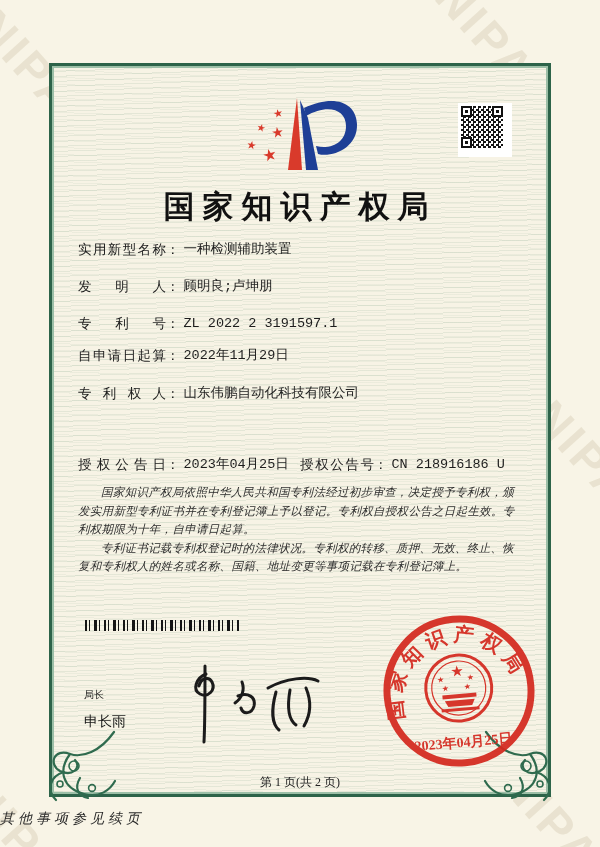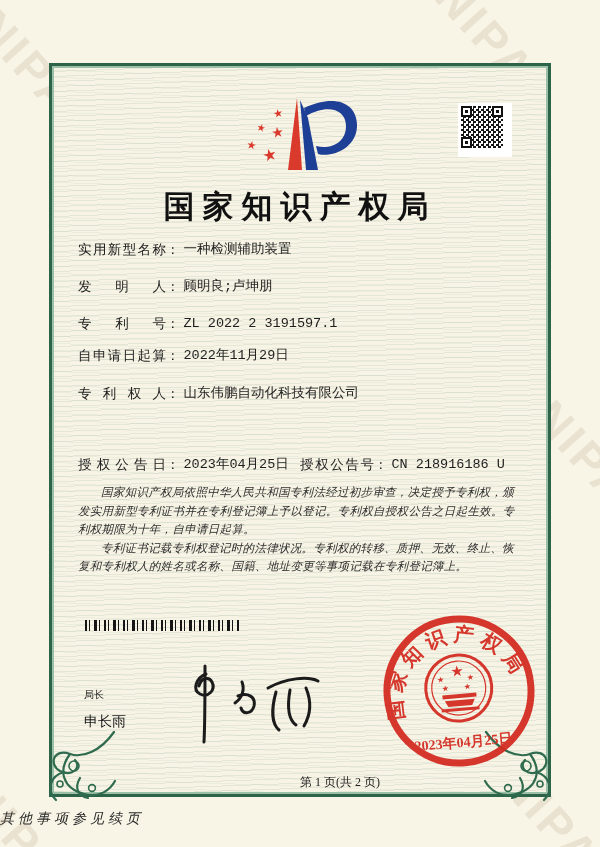--- a/index.html
+++ b/index.html
@@ -72,21 +72,21 @@
       #151515 9px 12px, transparent 12px 14px,
       #151515 14px 15px, transparent 15px 19px);
   }
   
   .sig-title{position:absolute;left:84px;top:688px;font-family:"Liberation Sans",sans-serif;font-size:10px;color:#161616;}
   .sig-name{position:absolute;left:84px;top:713px;font-family:Liberation Sans, sans-serif;font-size:14px;color:#161616;}
   .sig-hand{position:absolute;left:168px;top:652px;width:160px;height:100px;}
   
   .seal{position:absolute;left:374px;top:606px;width:170px;height:170px;transform:rotate(-5deg);opacity:0.93;}
   
-  .page-info{position:absolute;left:49px;top:774px;width:502px;text-align:center;font-size:12px;color:#222;padding-left:40px;}
+  .page-info{position:absolute;left:49px;top:774px;width:502px;text-align:center;font-size:12px;color:#222;}
   .cont-note{
     position:absolute;left:0;top:810px;width:600px;text-align:left;
     font-size:14px;font-style:italic;letter-spacing:4px;color:#2a2a2a;
   }
 </style>
 </head>
 <body>
 
 <div class="page">
 

